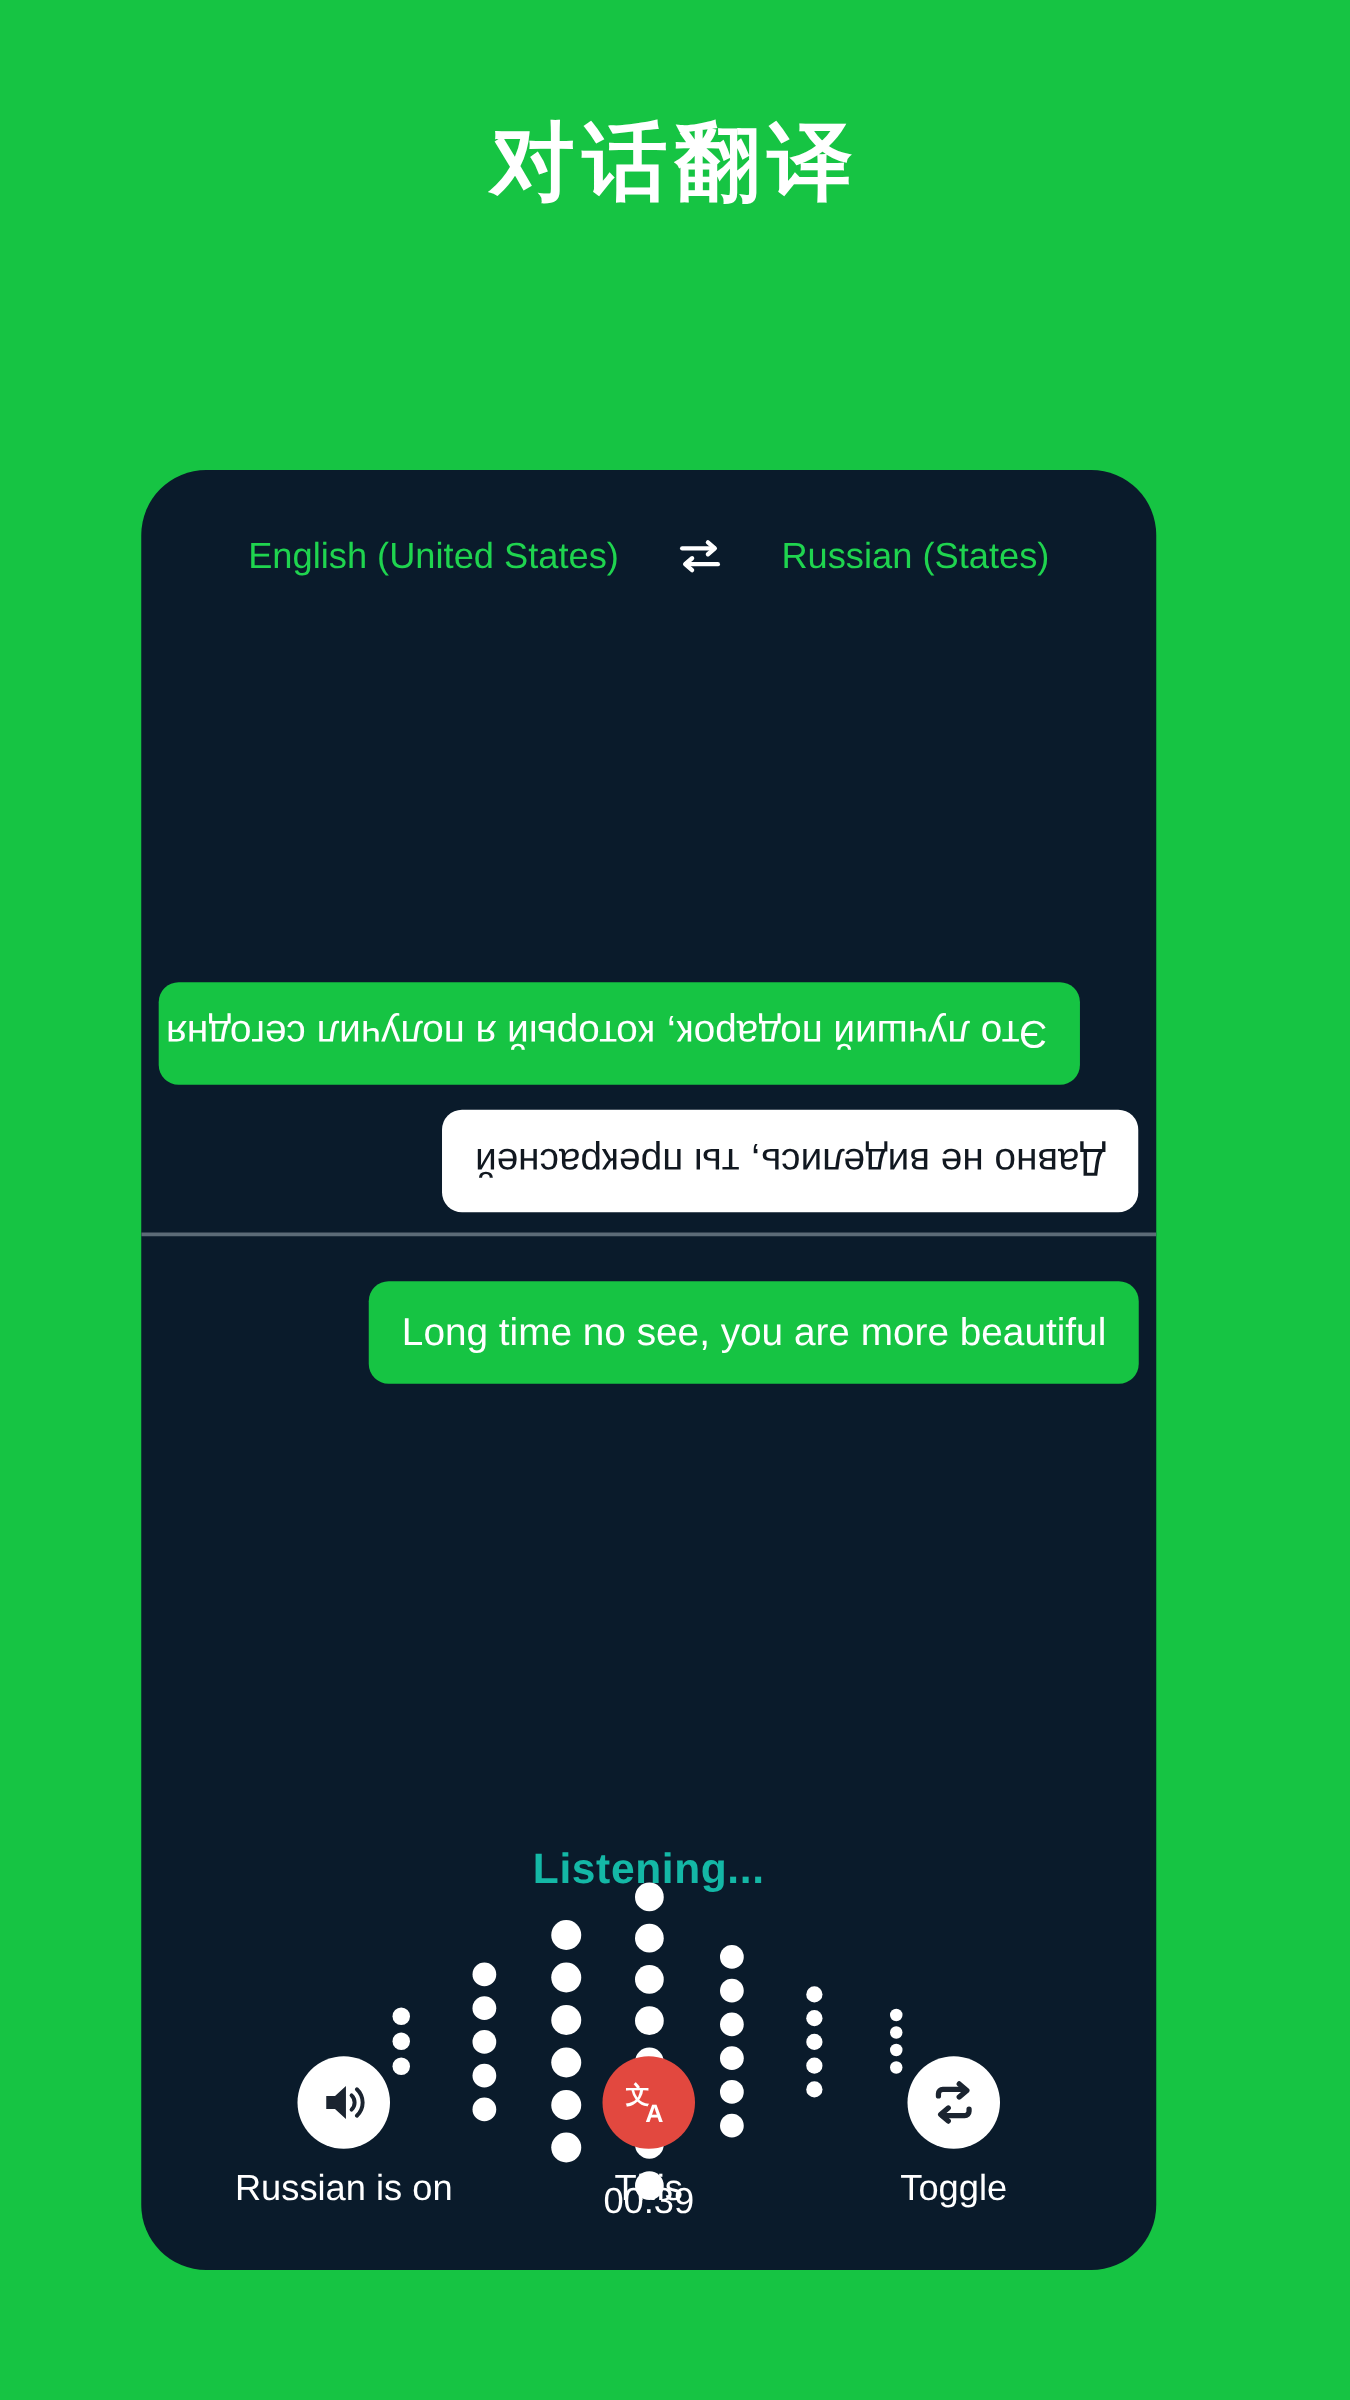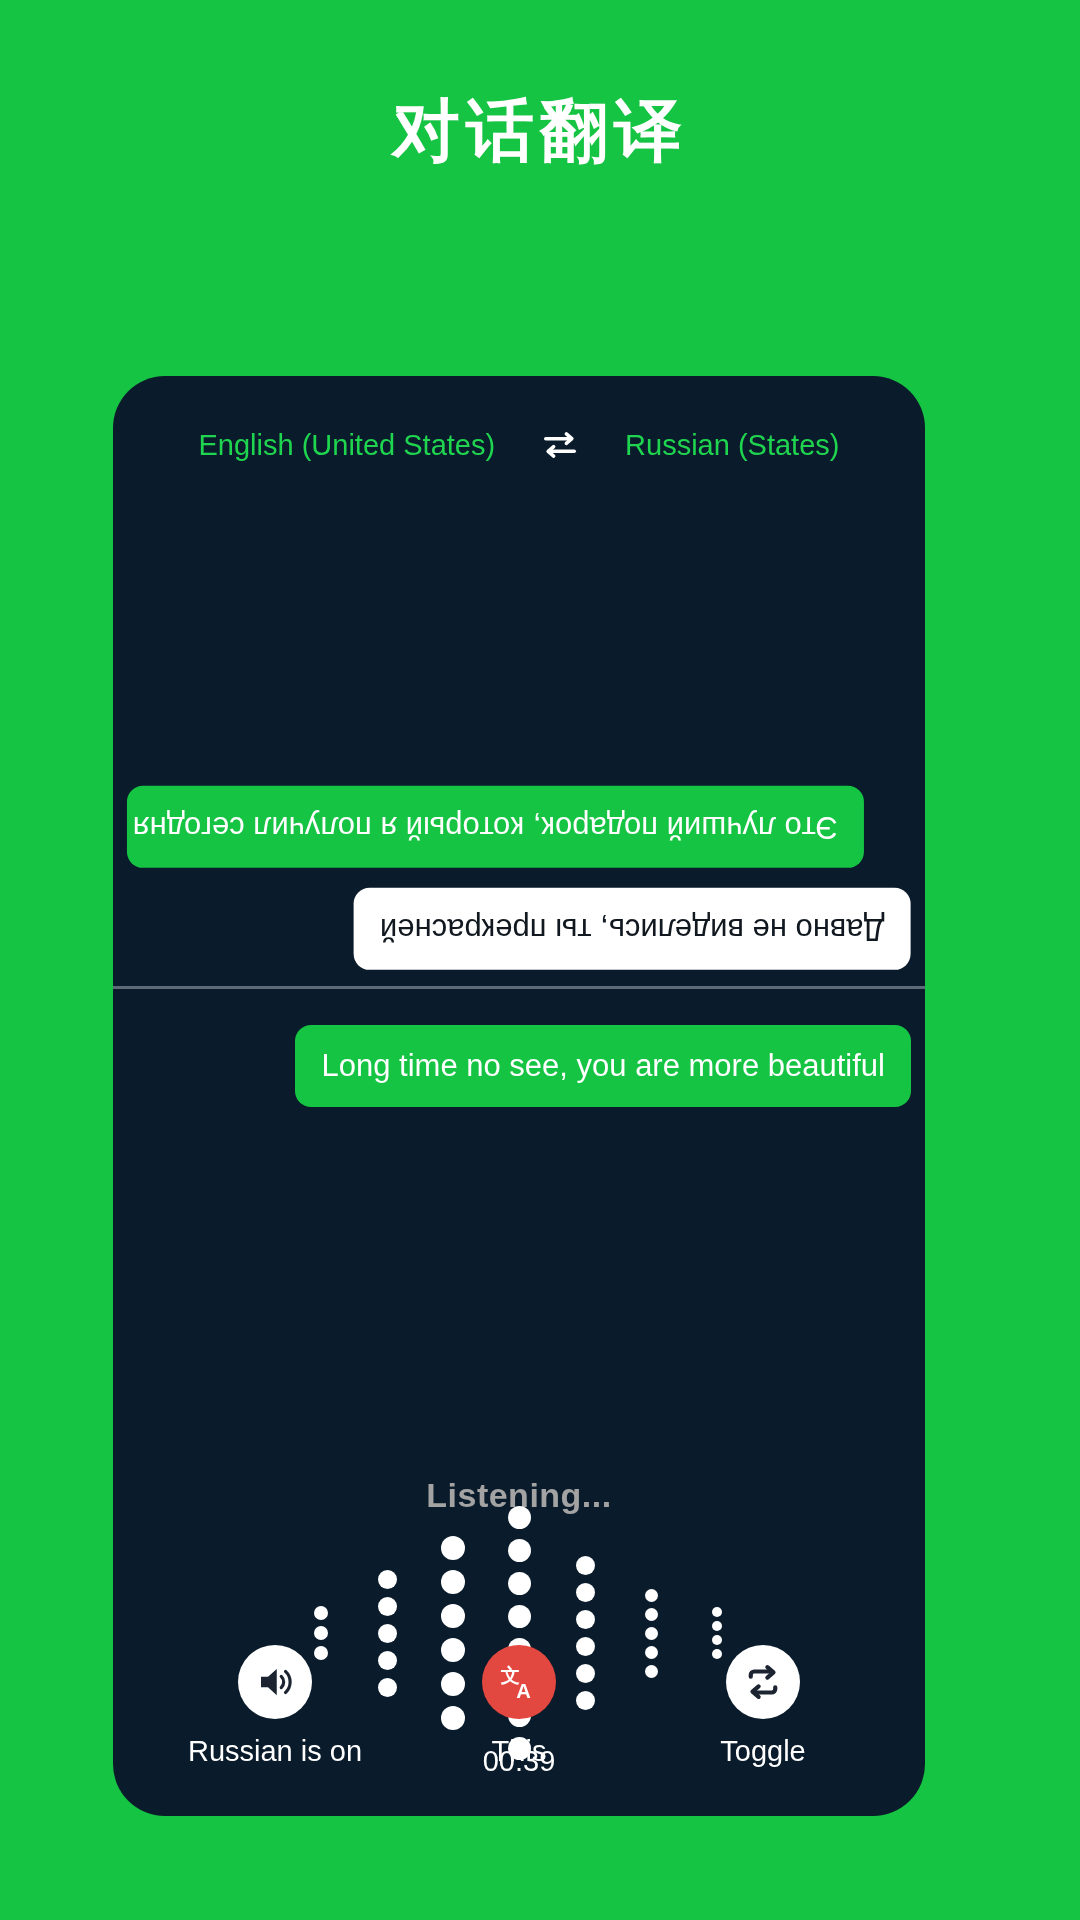--- a/index.html
+++ b/index.html
@@ -130,21 +130,21 @@
 
   
   .listening-wrap {
     position: absolute;
     top: 1100px;
     left: 0;
     width: 100%;
     text-align: center;
   }
   .listening-text {
-    color: #a3a3a3;
+    color: #14b8a6;
     font-size: 34px;
     font-weight: 700;
     letter-spacing: 0.5px;
   }
 
   .waveform {
     margin-top: 28px;
     height: 180px;
     display: flex;
     align-items: center;

